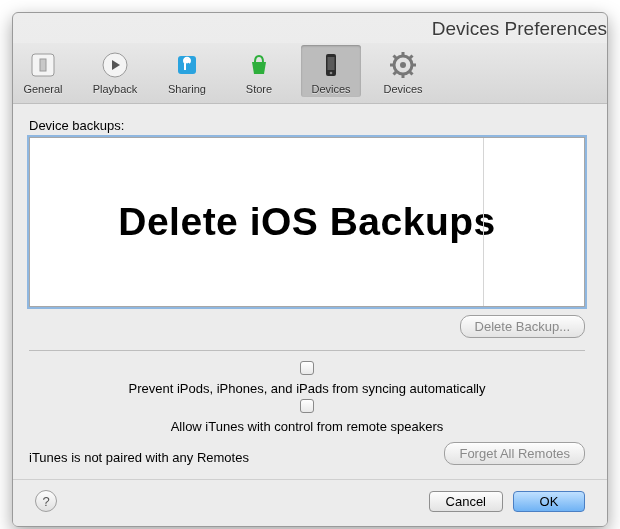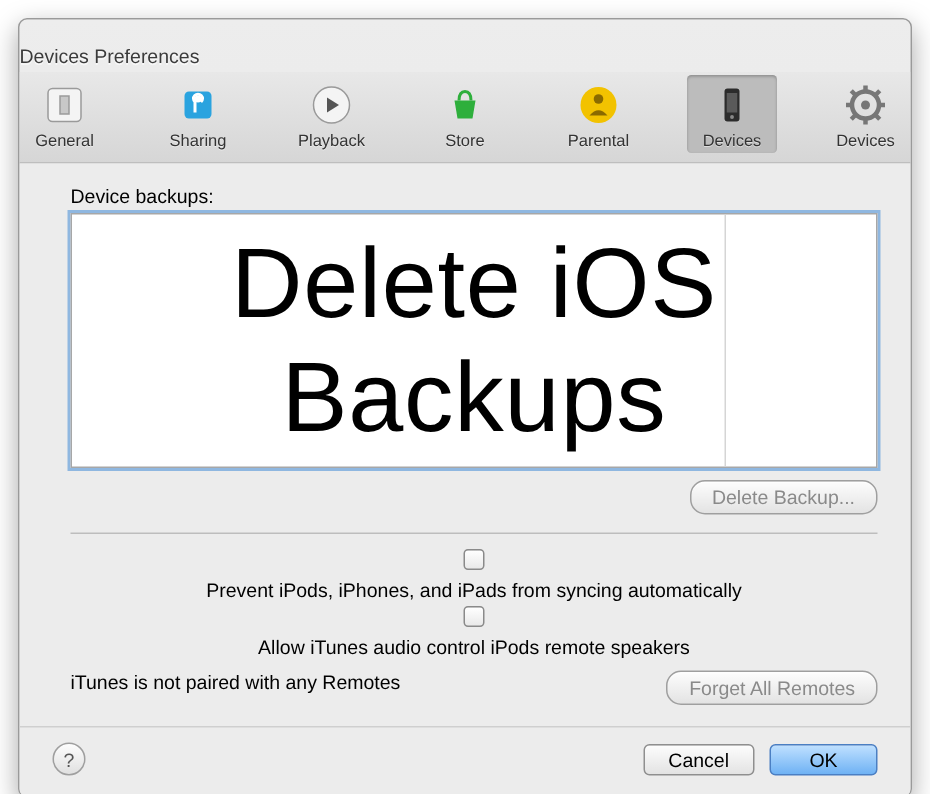--- a/index.html
+++ b/index.html
@@ -14,31 +14,30 @@
     }
     .window {
       width: 596px;
       border: 1px solid #9a9a9a;
       border-radius: 6px;
       background: linear-gradient(#ededed, #dedede);
       box-shadow: 0 6px 18px rgba(0,0,0,0.35);
       overflow: hidden;
     }
     .titlebar {
-      text-align: left;
-      font-size: 13px;
+      text-align: right;
+      font-size: 19px;
       color: #3b3b3b;
       padding: 5px 0 3px;
       text-shadow: 0 1px 0 rgba(255,255,255,0.6);
-      margin-top: 12px;
     }
     .toolbar {
       display: flex;
-      justify-content: space-between;
-      gap: 0;
+      justify-content: flex-start;
+      gap: 12px;
       padding: 2px 0 6px;
       border-bottom: 1px solid #bebebe;
       background: linear-gradient(#e8e8e8,#d6d6d6);
     }
     .toolbar-item {
       display: flex;
       flex-direction: column;
       align-items: center;
       width: 60px;
       padding: 4px 0 2px;
@@ -54,40 +53,40 @@
       width: 32px;
       height: 32px;
       display: flex;
       align-items: center;
       justify-content: center;
       margin-bottom: 2px;
     }
     .tb-label { text-shadow: 0 1px 0 rgba(255,255,255,0.5); }
 
     .body {
-      padding: 14px 22px 14px 34px;
+      padding: 14px 22px 14px 16px;
       background: #ececec;
     }
     .section-label {
       font-size: 13px;
       margin-bottom: 4px;
     }
     .backup-box {
       background: #fff;
       border: 1px solid #a7a7a7;
       box-shadow: 0 0 0 2px #8fb7e0;
       height: 170px;
       display: flex;
       position: relative;
       align-items: center;
       justify-content: center;
     }
     .backup-overlay {
-      font-size: 66px;
-      font-weight: 400;
+      font-size: 39px;
+      font-weight: 700;
       font-family: "Helvetica Neue", Arial, sans-serif;
       text-align: center;
       line-height: 1.15;
       color: #000;
       letter-spacing: 0.5px;
     }
     .vline {
       position: absolute;
       right: 100px;
       top: 0;
@@ -125,21 +124,21 @@
     }
     .mac-check {
       width: 14px;
       height: 14px;
       border: 1px solid #8a8a8a;
       border-radius: 3px;
       background: linear-gradient(#fff,#e9e9e9);
     }
     .remotes-row {
       display: flex;
-      align-items: flex-start;
+      align-items: flex-end;
       justify-content: space-between;
       margin-top: 8px;
     }
     .footer {
       display: flex;
       align-items: center;
       padding: 10px 22px 14px;
       border-top: 1px solid #cfcfcf;
       background: #ececec;
     }
@@ -186,58 +185,48 @@
             <rect x="4" y="4" width="22" height="22" rx="3" fill="#f4f4f4" stroke="#9a9a9a"></rect>
             <rect x="12" y="9" width="6" height="12" fill="#c8c8c8" stroke="#9a9a9a"></rect>
           </svg>
       </span>
       <span class="tb-label">General</span>
     </div>
 
     <div class="toolbar-item">
       <span class="tb-icon">
         <svg width="30" height="30" viewBox="0 0 30 30">
+            <circle cx="15" cy="15" r="12" fill="#f4f4f4" stroke="#9a9a9a"></circle>
+            <polygon points="12,10 12,20 20,15" fill="#555"></polygon>
+          </svg>
+      </span>
+      <span class="tb-label">Playback</span>
+    </div>
+
+    <div class="toolbar-item">
+      <span class="tb-icon">
+        <svg width="30" height="30" viewBox="0 0 30 30">
             <rect x="6" y="6" width="18" height="18" rx="3" fill="#2aa3df"></rect>
             <path d="M13 20 v-7 a3 3 0 1 1 4 0" stroke="#fff" stroke-width="2" fill="none"></path>
             <circle cx="15" cy="11" r="2.4" fill="#fff"></circle>
           </svg>
       </span>
       <span class="tb-label">Sharing</span>
     </div>
 
     <div class="toolbar-item">
       <span class="tb-icon">
         <svg width="30" height="30" viewBox="0 0 30 30">
-            <circle cx="15" cy="15" r="12" fill="#f4f4f4" stroke="#9a9a9a"></circle>
-            <polygon points="12,10 12,20 20,15" fill="#555"></polygon>
-          </svg>
-      </span>
-      <span class="tb-label">Playback</span>
-    </div>
-
-    <div class="toolbar-item">
-      <span class="tb-icon">
-        <svg width="30" height="30" viewBox="0 0 30 30">
             <path d="M8 12 h14 l-2 12 h-10 z" fill="#2eaf3c"></path>
             <path d="M11 12 q0 -6 4 -6 q4 0 4 6" stroke="#2eaf3c" stroke-width="2" fill="none"></path>
           </svg>
       </span>
       <span class="tb-label">Store</span>
     </div>
 
-    <div class="toolbar-item">
-      <span class="tb-icon">
-        <svg width="30" height="30" viewBox="0 0 30 30">
-            <circle cx="15" cy="15" r="12" fill="#f2c200"></circle>
-            <circle cx="15" cy="11" r="3.2" fill="#8a6a00"></circle>
-            <path d="M9 22 q6 -7 12 0" fill="#8a6a00"></path>
-          </svg>
-      </span>
-      <span class="tb-label">Parental</span>
-    </div>
 
     <div class="toolbar-item selected">
       <span class="tb-icon">
         <svg width="30" height="30" viewBox="0 0 30 30">
             <rect x="10" y="4" width="10" height="22" rx="2" fill="#2c2c2c"></rect>
             <rect x="11.5" y="7" width="7" height="13" fill="#5a5a5a"></rect>
             <circle cx="15" cy="23" r="1.3" fill="#888"></circle>
           </svg>
       </span>
       <span class="tb-label">Devices</span>
@@ -279,21 +268,21 @@
 
     <hr class="sep">
 
     <div class="check-row">
       <span class="mac-check"></span>
       <span>Prevent iPods, iPhones, and iPads from syncing automatically</span>
     </div>
 
     <div class="check-row">
       <span class="mac-check"></span>
-      <span>Allow iTunes audio control iPods remote speakers</span>
+      <span>Allow iTunes with control from remote speakers</span>
     </div>
 
     <div class="remotes-row">
       <span>iTunes is not paired with any Remotes</span>
       <button class="push-btn disabled">Forget All Remotes</button>
     </div>
   </div>
 
   <div class="footer">
     <span class="help-btn">

